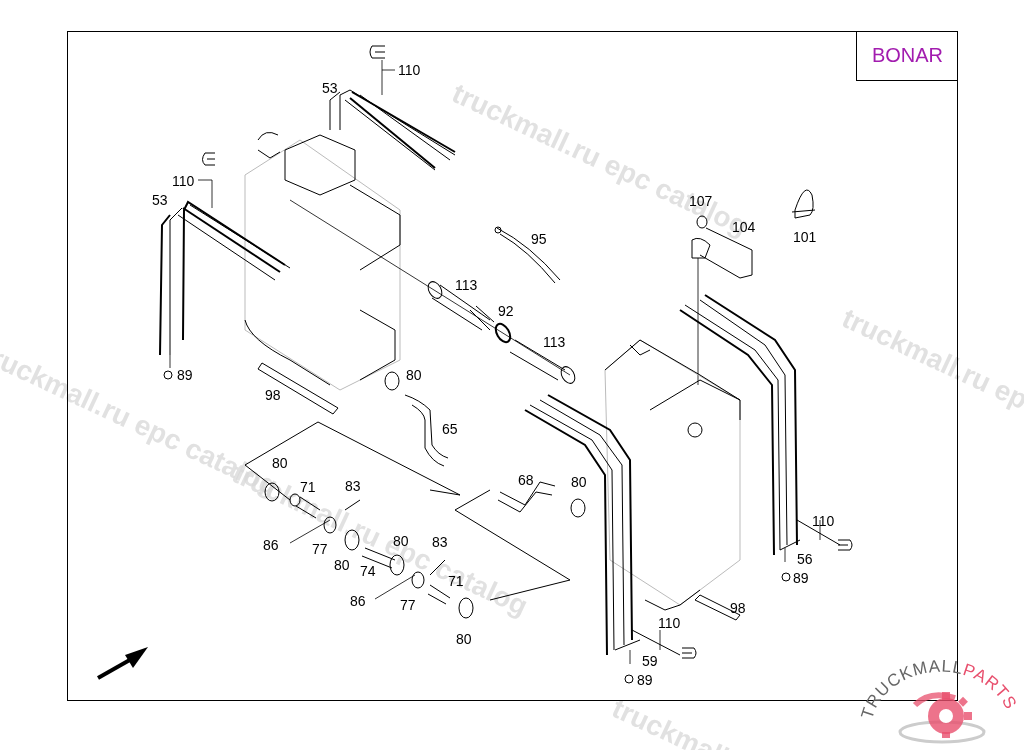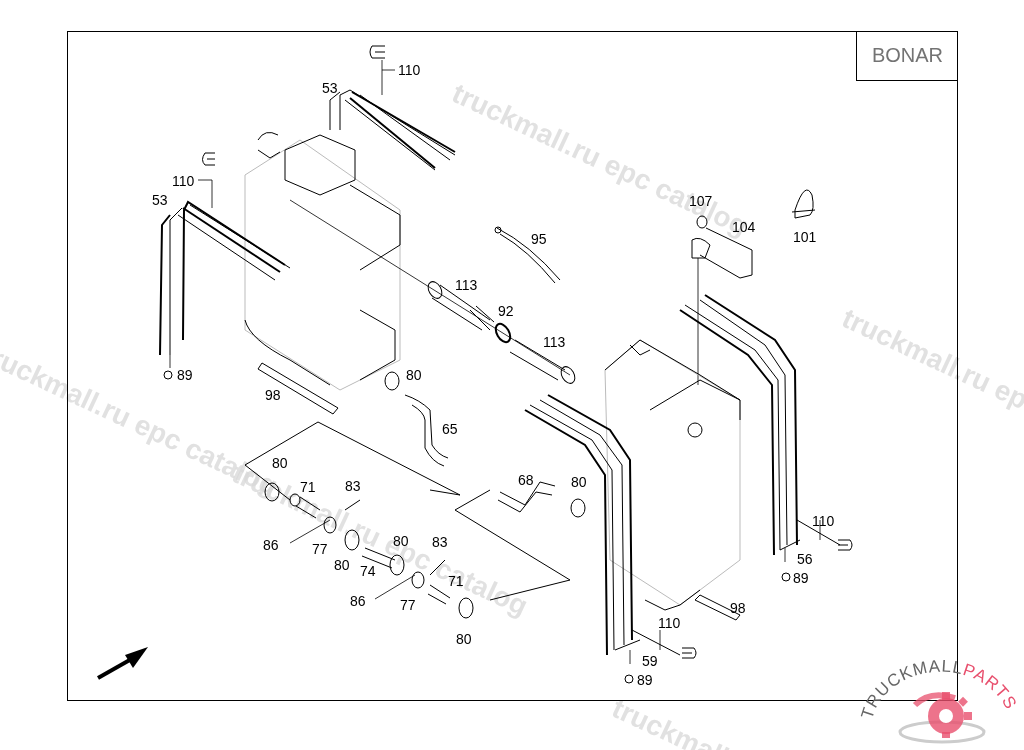--- a/index.html
+++ b/index.html
@@ -1,18 +1,18 @@
 <!DOCTYPE html>
 <html><head>
 <meta charset="utf-8">
 <style>
   html,body{margin:0;padding:0;background:#fff;}
   body{width:1024px;height:750px;position:relative;overflow:hidden;font-family:"Liberation Sans",sans-serif;}
   #frame{position:absolute;left:67px;top:31px;width:891px;height:670px;border:1.5px solid #000;box-sizing:border-box;}
-  #title-box{position:absolute;left:856px;top:31px;width:102px;height:50px;border-left:1.5px solid #000;border-bottom:1.5px solid #000;box-sizing:border-box;display:flex;align-items:center;justify-content:center;font-size:20px;color:#737373;}
+  #title-box{position:absolute;left:856px;top:31px;width:102px;height:50px;border-left:1.5px solid #000;border-bottom:1.5px solid #000;box-sizing:border-box;display:flex;align-items:center;justify-content:center;font-size:20px;color:#a21caf;}
   svg#diagram{position:absolute;left:0;top:0;width:1024px;height:750px;}
   .lbl{font-family:"Liberation Sans",sans-serif;font-size:14px;fill:#000;}
   .wm{font-family:"Liberation Sans",sans-serif;font-size:28px;font-weight:bold;fill:#d8d8d8;opacity:0.75;}
   .part{fill:none;stroke:#000;stroke-width:1;}
   .faint{fill:none;stroke:#bbb;stroke-width:1;}
   .thick{fill:none;stroke:#000;stroke-width:2;}
   .lead{fill:none;stroke:#000;stroke-width:0.8;}
   #logo{position:absolute;left:860px;top:650px;width:164px;height:100px;}
 </style>
 </head>

